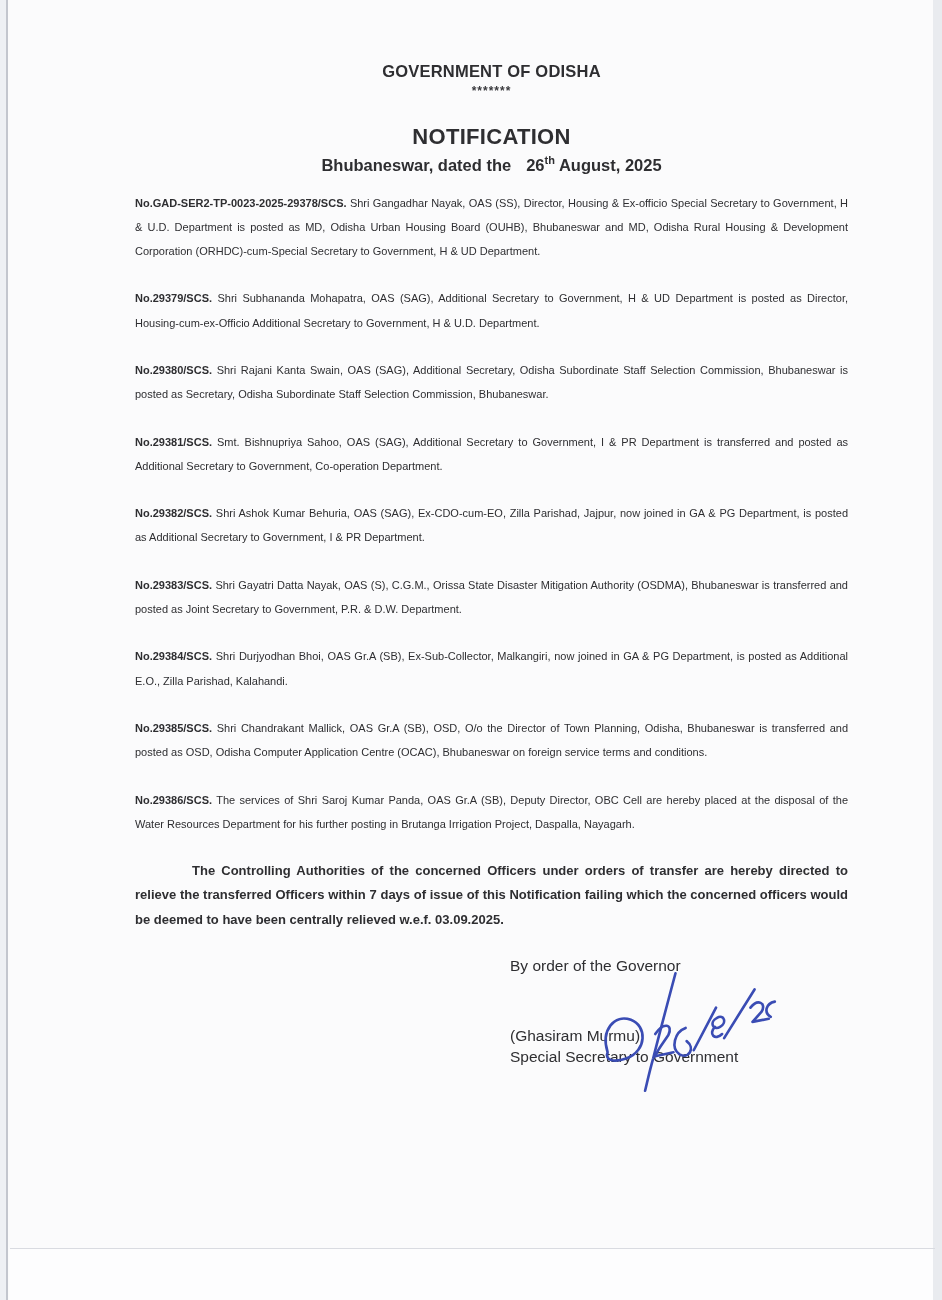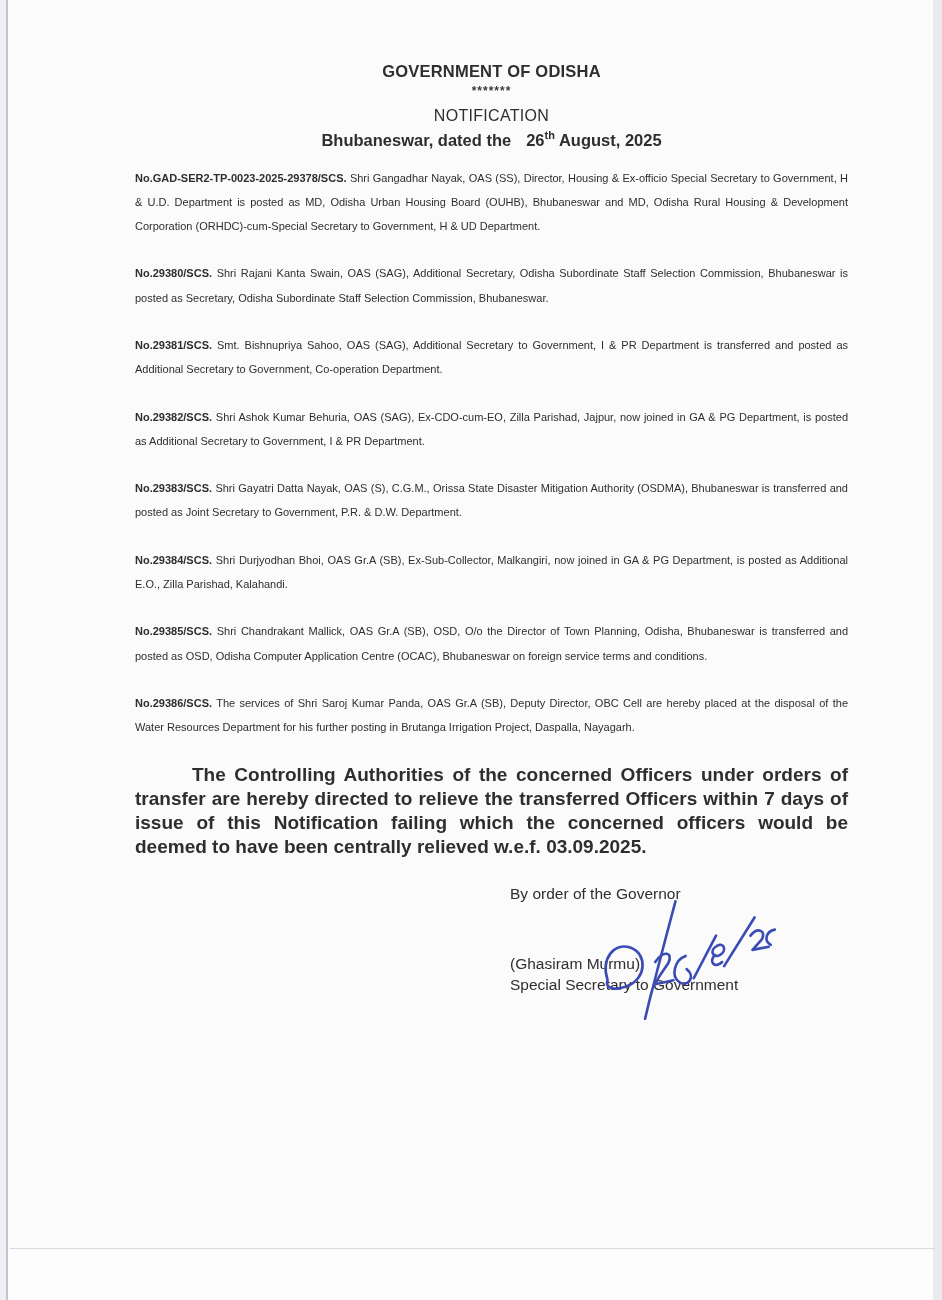--- a/index.html
+++ b/index.html
@@ -17,33 +17,33 @@
   .edge-right-strip{position:absolute;right:0;top:0;width:9px;height:1300px;background:#e9ebef;}
   .edge-bottom-line{position:absolute;left:10px;top:1248px;width:925px;height:1px;background:#d9dbe1;}
   .below-fold{position:absolute;left:9px;top:1249px;width:924px;height:51px;background:#fdfdfe;}
 
   .content{position:absolute;left:135px;top:62px;width:713px;}
 
   .doc-header{text-align:center;}
   .h1{font-size:16.5px;font-weight:bold;letter-spacing:.2px;}
   .h2{font-size:16.5px;font-weight:bold;margin-top:6px;letter-spacing:.2px;}
   .stars{font-size:12px;font-weight:bold;margin-top:3px;letter-spacing:1px;color:#3a3a3e;}
-  .title{font-size:16px;font-weight:normal;margin-top:9px;letter-spacing:.3px;}
+  .title{font-size:22px;font-weight:bold;margin-top:26px;letter-spacing:.3px;}
   .dateline{font-size:16.5px;font-weight:bold;margin-top:4px;}
   .dateline .day{margin-left:15px;}
   .dateline sup{font-size:11px;text-align:center;}
 
   .doc-body{margin-top:16px;}
   .para{
     font-size:11px;line-height:24.3px;
     text-align:justify;margin:0 0 23px 0;
   }
   .para .ref{font-weight:bold;}
   .closing{
-    font-size:19px;line-height:24.3px;
+    font-size:13px;line-height:24.3px;
     text-align:justify;font-weight:bold;
     text-indent:57px;margin:0;
   }
 
   .sign-block{
     position:relative;
     margin-left:auto;margin-top:25px;
     width:338px;
   }
   .by-order{font-size:15.5px;}
@@ -65,20 +65,21 @@
 
     <div class="doc-header">
       <div class="h1">GOVERNMENT OF ODISHA</div>
       <div class="stars">*******</div>
       <div class="title">NOTIFICATION</div>
       <div class="dateline"><span>Bhubaneswar, dated the</span><span class="day">26</span><sup>th</sup><span> August, 2025</span></div>
     </div>
 
     <div class="doc-body">
       <p class="para"><span class="ref">No.GAD-SER2-TP-0023-2025-29378/SCS.</span> <span>Shri Gangadhar Nayak, OAS (SS), Director, Housing &amp; Ex-officio Special Secretary to Government, H &amp; U.D. Department is posted as MD, Odisha Urban Housing Board (OUHB), Bhubaneswar and MD, Odisha Rural Housing &amp; Development Corporation (ORHDC)-cum-Special Secretary to Government, H &amp; UD Department.</span></p>
+      <p class="para"><span class="ref">No.29379/SCS.</span> <span>Shri Subhananda Mohapatra, OAS (SAG), Additional Secretary to Government, H &amp; UD Department is posted as Director, Housing-cum-ex-Officio Additional Secretary to Government, H &amp; U.D. Department.</span></p>
       <p class="para"><span class="ref">No.29380/SCS.</span> <span>Shri Rajani Kanta Swain, OAS (SAG), Additional Secretary, Odisha Subordinate Staff Selection Commission, Bhubaneswar is posted as Secretary, Odisha Subordinate Staff Selection Commission, Bhubaneswar.</span></p>
       <p class="para"><span class="ref">No.29381/SCS.</span> <span>Smt. Bishnupriya Sahoo, OAS (SAG), Additional Secretary to Government, I &amp; PR Department is transferred and posted as Additional Secretary to Government, Co-operation Department.</span></p>
       <p class="para"><span class="ref">No.29382/SCS.</span> <span>Shri Ashok Kumar Behuria, OAS (SAG), Ex-CDO-cum-EO, Zilla Parishad, Jajpur, now joined in GA &amp; PG Department, is posted as Additional Secretary to Government, I &amp; PR Department.</span></p>
       <p class="para"><span class="ref">No.29383/SCS.</span> <span>Shri Gayatri Datta Nayak, OAS (S), C.G.M., Orissa State Disaster Mitigation Authority (OSDMA), Bhubaneswar is transferred and posted as Joint Secretary to Government, P.R. &amp; D.W. Department.</span></p>
       <p class="para"><span class="ref">No.29384/SCS.</span> <span>Shri Durjyodhan Bhoi, OAS Gr.A (SB), Ex-Sub-Collector, Malkangiri, now joined in GA &amp; PG Department, is posted as Additional E.O., Zilla Parishad, Kalahandi.</span></p>
       <p class="para"><span class="ref">No.29385/SCS.</span> <span>Shri Chandrakant Mallick, OAS Gr.A (SB), OSD, O/o the Director of Town Planning, Odisha, Bhubaneswar is transferred and posted as OSD, Odisha Computer Application Centre (OCAC), Bhubaneswar on foreign service terms and conditions.</span></p>
       <p class="para"><span class="ref">No.29386/SCS.</span> <span>The services of Shri Saroj Kumar Panda, OAS Gr.A (SB), Deputy Director, OBC Cell are hereby placed at the disposal of the Water Resources Department for his further posting in Brutanga Irrigation Project, Daspalla, Nayagarh.</span></p>
 
       <p class="closing">The Controlling Authorities of the concerned Officers under orders of transfer are hereby directed to relieve the transferred Officers within 7 days of issue of this Notification failing which the concerned officers would be deemed to have been centrally relieved w.e.f. 03.09.2025.</p>
 

